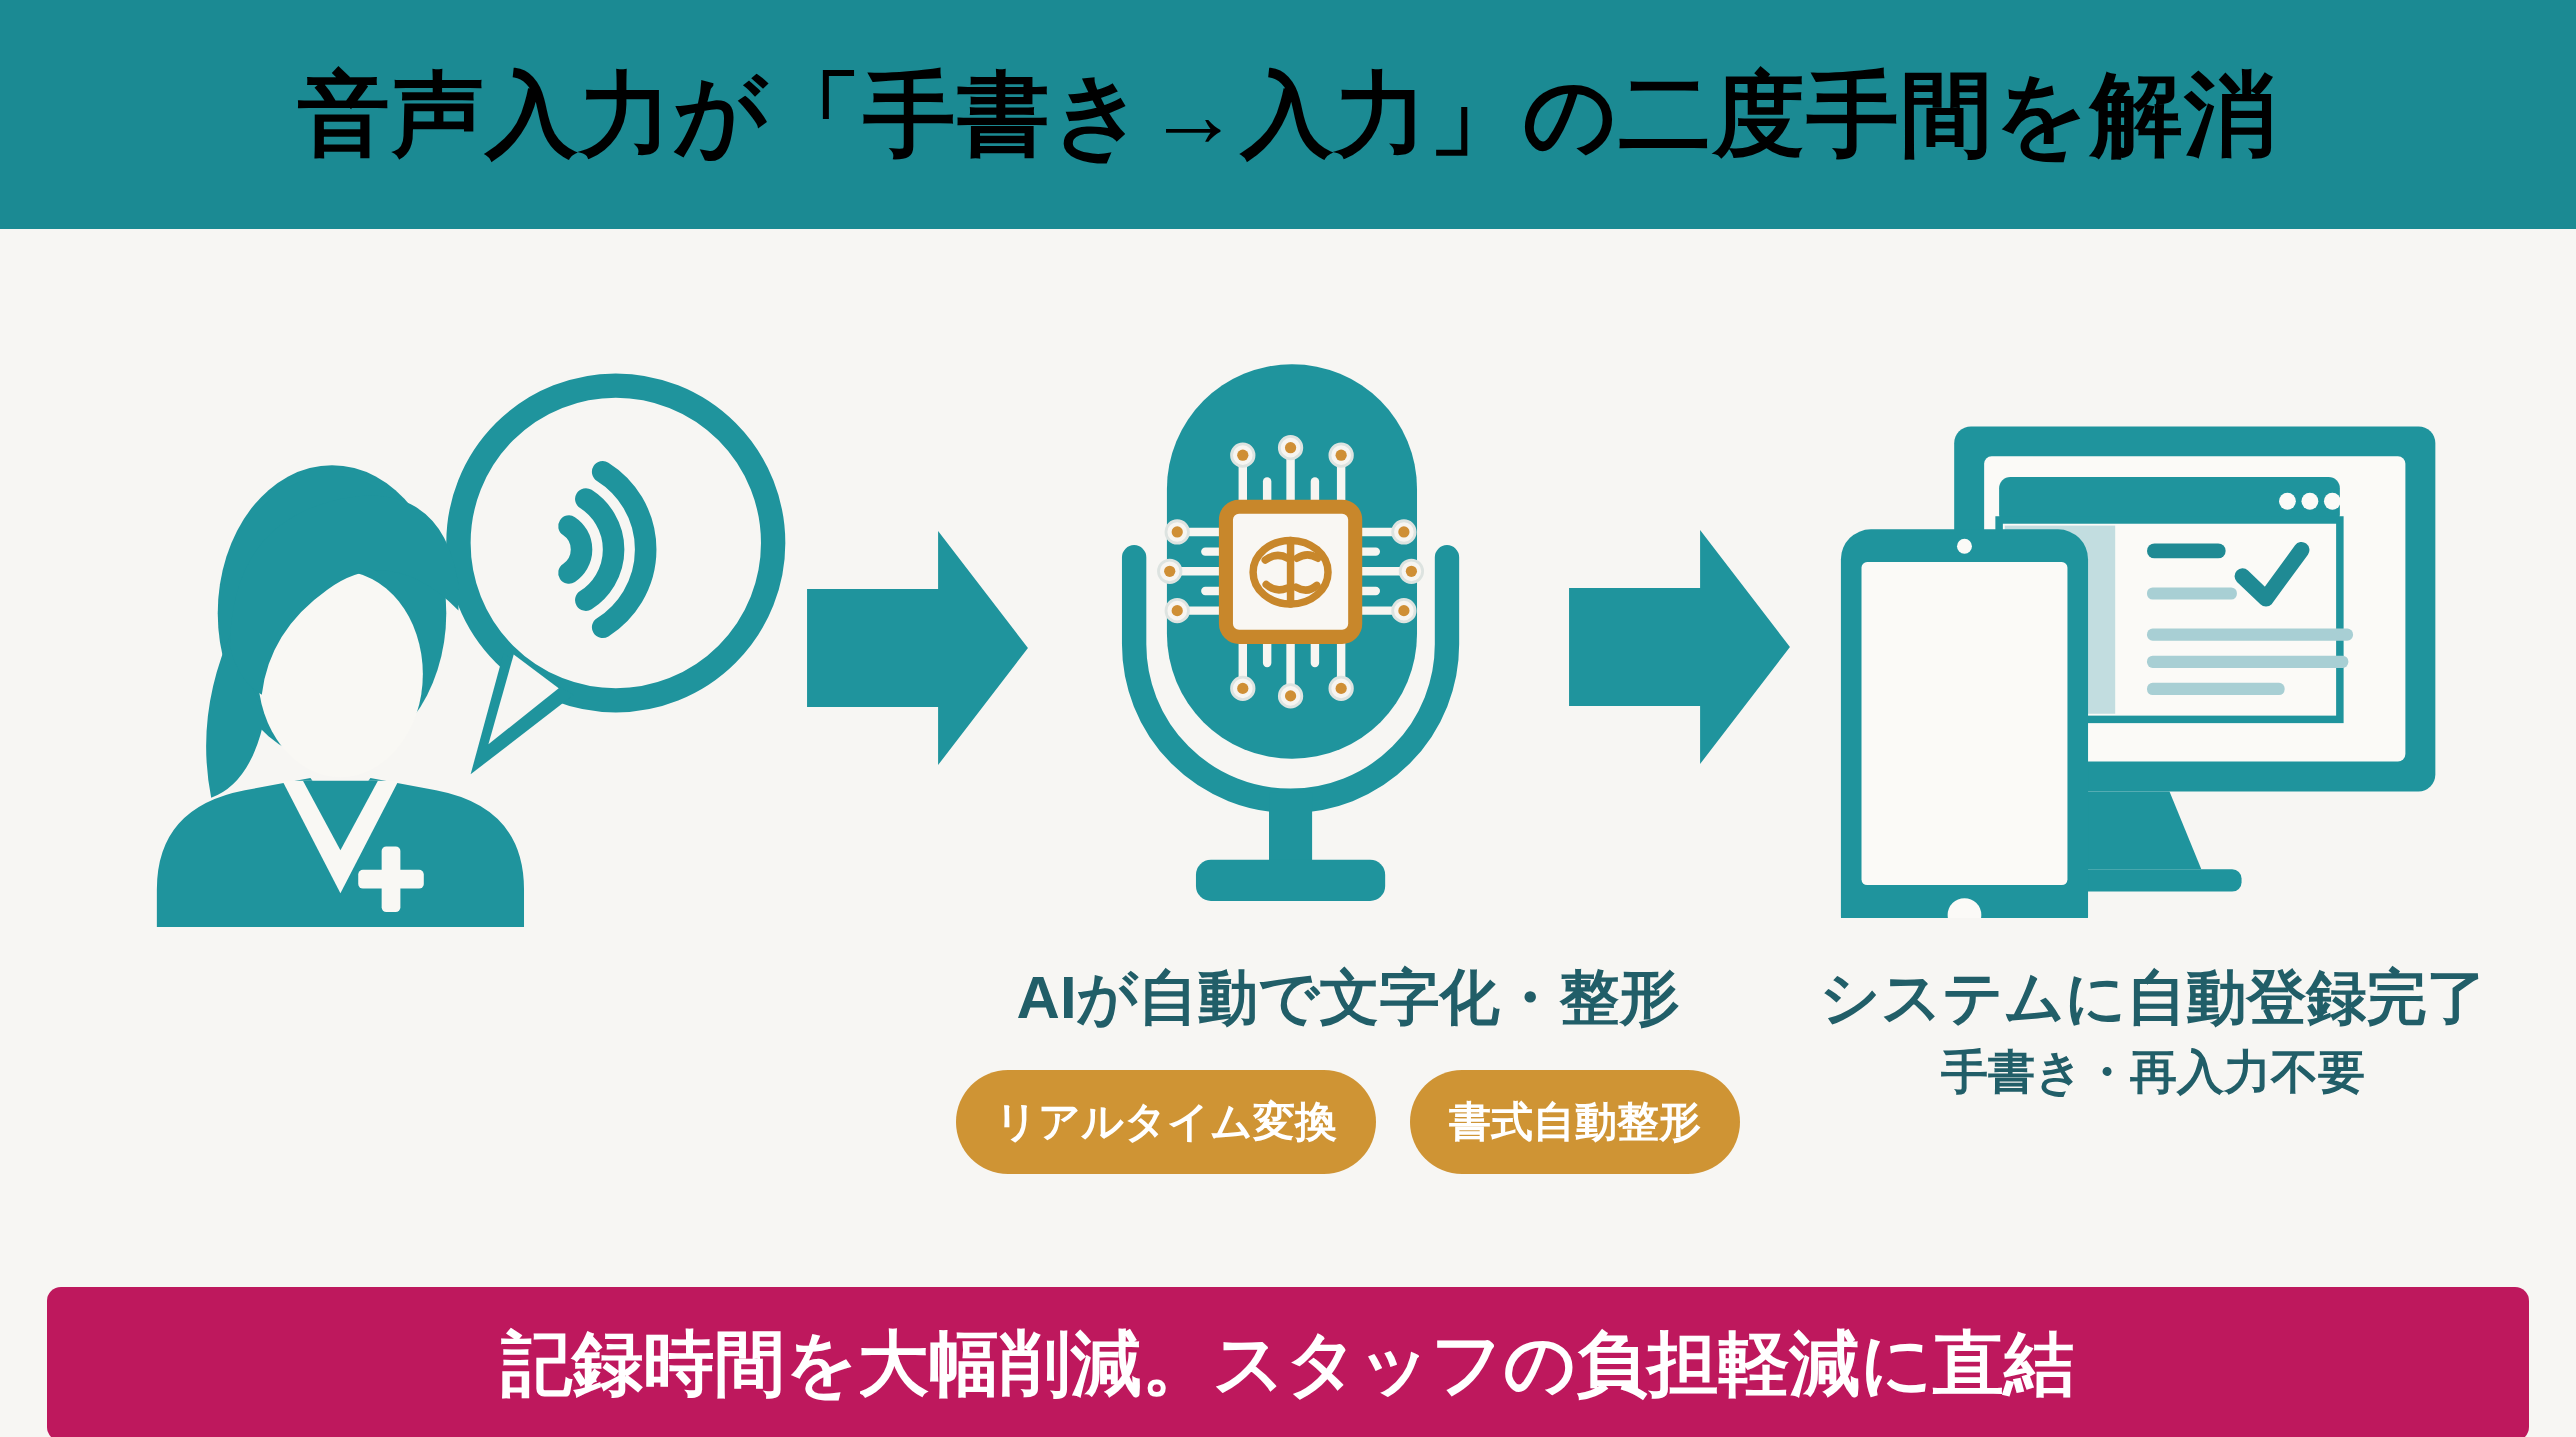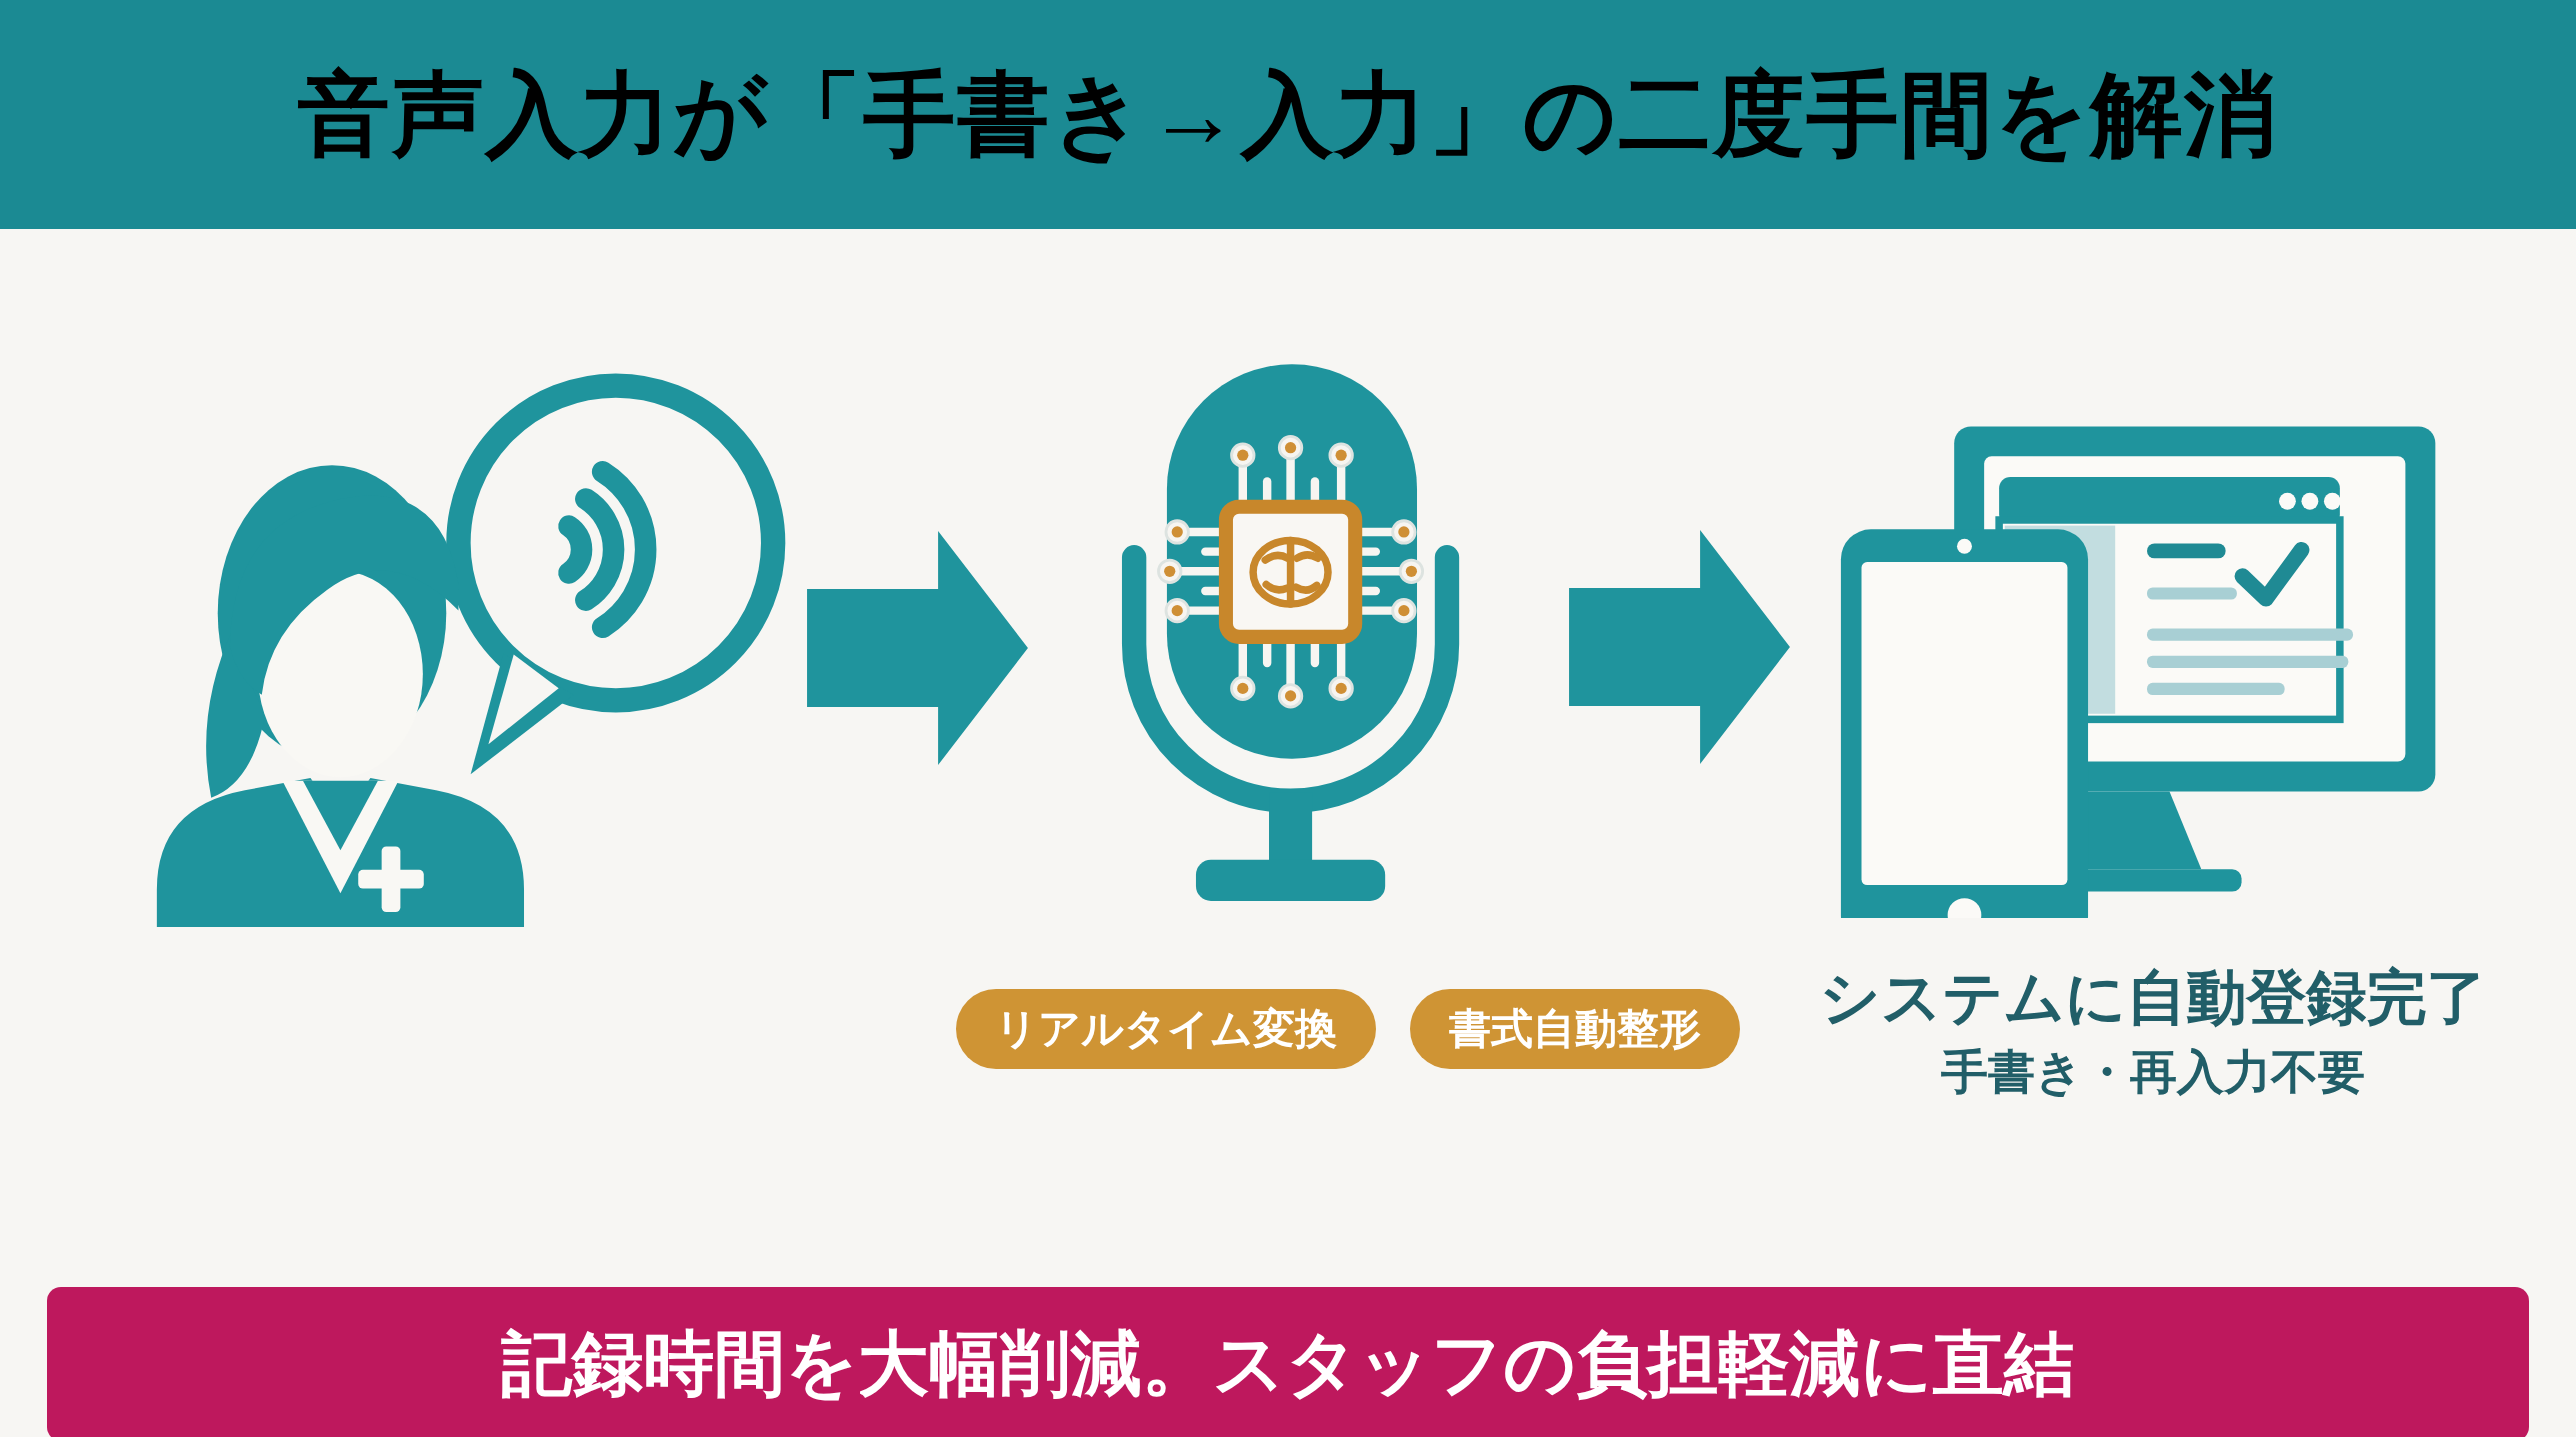--- a/index.html
+++ b/index.html
@@ -40,21 +40,21 @@
     font-size:47px;line-height:67px;font-weight:800;white-space:nowrap;
   }
   .step-1 .sub-wrap{margin-top:19px;}
   .step-3 .sub-wrap{}
   .badges{
     margin-top:32px;display:flex;justify-content:center;gap:34px;
   }
   .badge{
     display:inline-block;background:#cf9434;color:#ffffff;
     font-size:42px;font-weight:800;line-height:42px;
-    padding:19px 39px;border-radius:56px;white-space:nowrap;
+    padding:31px 39px;border-radius:56px;white-space:nowrap;
   }
   
   .footer{
     position:absolute;left:47px;top:1287px;width:2482px;height:154px;
     background:#be185d;border-radius:14px;
   }
   .footer .footer-text{
     text-align:center;line-height:154px;font-size:71px;font-weight:800;
     color:#ffffff;white-space:nowrap;
   }
@@ -204,20 +204,21 @@
       <rect x="39" y="220" width="220" height="345" rx="6" fill="#fbfaf7"></rect>
       <circle cx="149" cy="203" r="8" fill="#fbfaf7"></circle>
       <circle cx="149" cy="597" r="18" fill="#fbfaf7"></circle>
     </g>
   </svg>
 
   <div class="step-text step-1">
   </div>
 
   <div class="step-text step-2">
+    <h2>AIが自動で文字化・整形</h2>
     <div class="badges">
       <span class="badge">リアルタイム変換</span>
       <span class="badge">書式自動整形</span>
     </div>
   </div>
 
   <div class="step-text step-3">
     <h2>システムに自動登録完了</h2>
     <div class="sub-wrap">
       <div class="sub">手書き・再入力不要</div>

